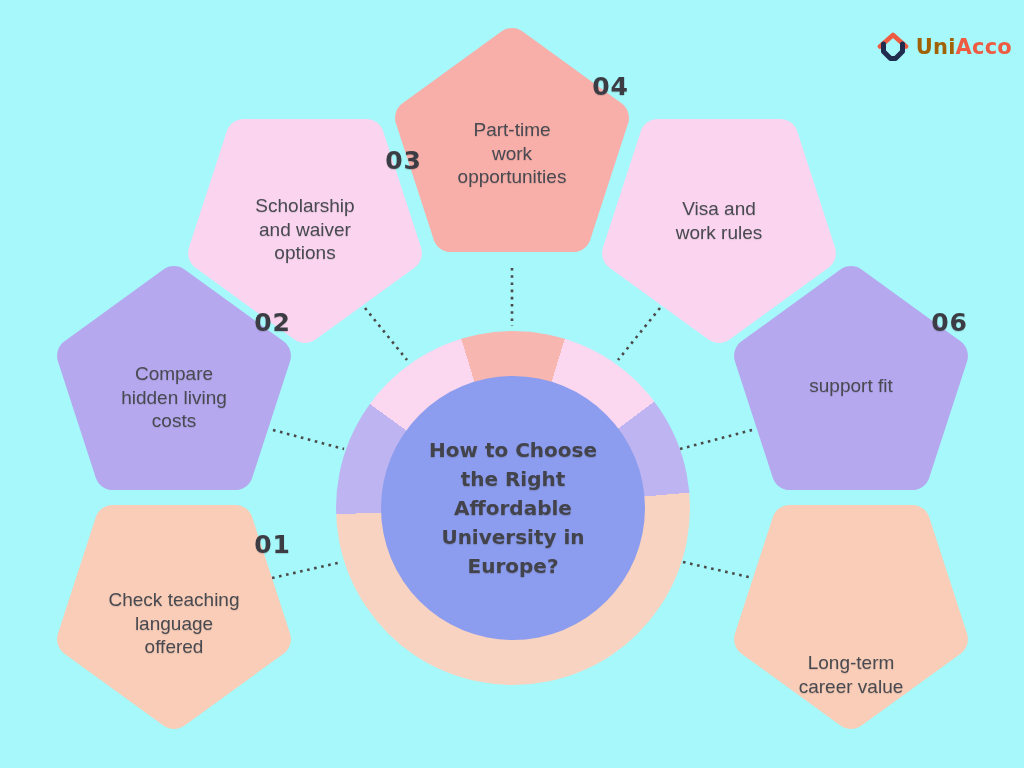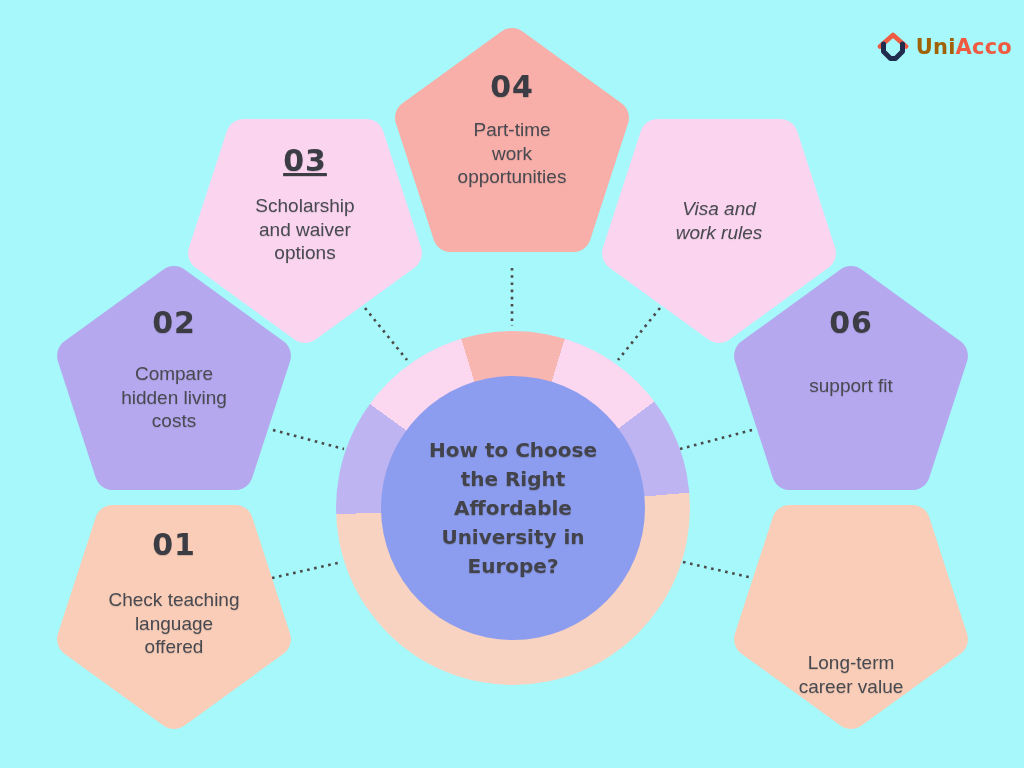--- a/index.html
+++ b/index.html
@@ -33,24 +33,24 @@
     font-weight:700;
     font-size:20px;
     line-height:29px;
     color:#42434B;
     text-shadow:0 1px 1px rgba(60,60,60,.22);
   }
   .pent-svg{position:absolute;overflow:visible;}
   .num{
     position:absolute;
     width:234px;
-    text-align:center;
+    text-align:right;
     font-family:"DejaVu Sans", sans-serif;
     font-weight:700;
-    font-size:30px;
+    font-size:25px;
     line-height:34px;
     color:#3C3D44;
     letter-spacing:1px;
     text-shadow:0 1px 1px rgba(60,60,60,.2);
   }
   .lbl{
     position:absolute;
     width:234px;
     text-align:center;
     font-size:19px;
@@ -128,35 +128,35 @@
       <div>offered</div>
     </div>
 
   <div class="num" style="left:57px;top:306px;">02</div>
   <div class="lbl" style="left:57px;top:362px;">
       <div>Compare</div>
       <div>hidden living</div>
       <div>costs</div>
     </div>
 
-  <div class="num" style="left:188px;top:144px;text-decoration:underline;">03</div>
+  <div class="num" style="left:188px;top:144px;">03</div>
   <div class="lbl" style="left:188px;top:194px;">
       <div>Scholarship</div>
       <div>and waiver</div>
       <div>options</div>
     </div>
 
   <div class="num" style="left:395px;top:70px;">04</div>
   <div class="lbl" style="left:395px;top:118px;">
       <div>Part-time</div>
       <div>work</div>
       <div>opportunities</div>
     </div>
 
-  <div class="lbl" style="left:602px;top:197px;font-style:italic;">
+  <div class="lbl" style="left:602px;top:197px;">
       <div>Visa and</div>
       <div>work rules</div>
     </div>
 
   <div class="num" style="left:734px;top:306px;">06</div>
   <div class="lbl" style="left:734px;top:374px;">
       <div>support fit</div>
     </div>
 
   <div class="lbl" style="left:734px;top:615px;margin-top:36px;">

